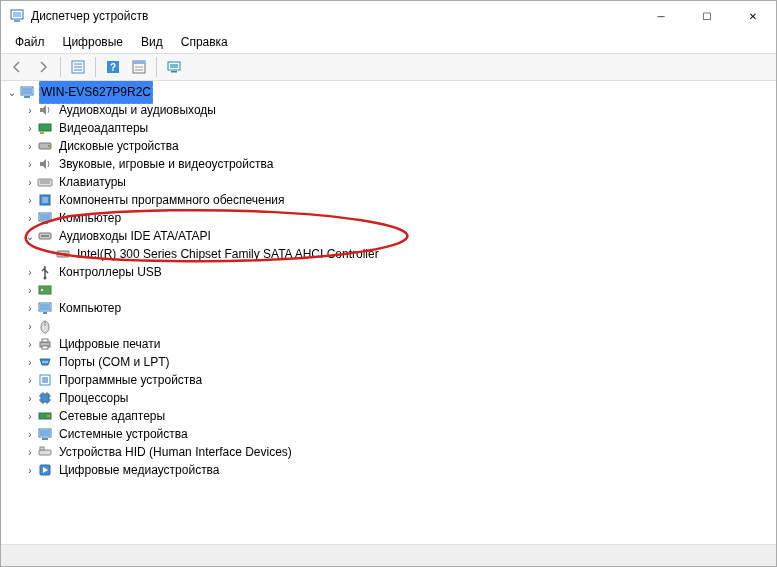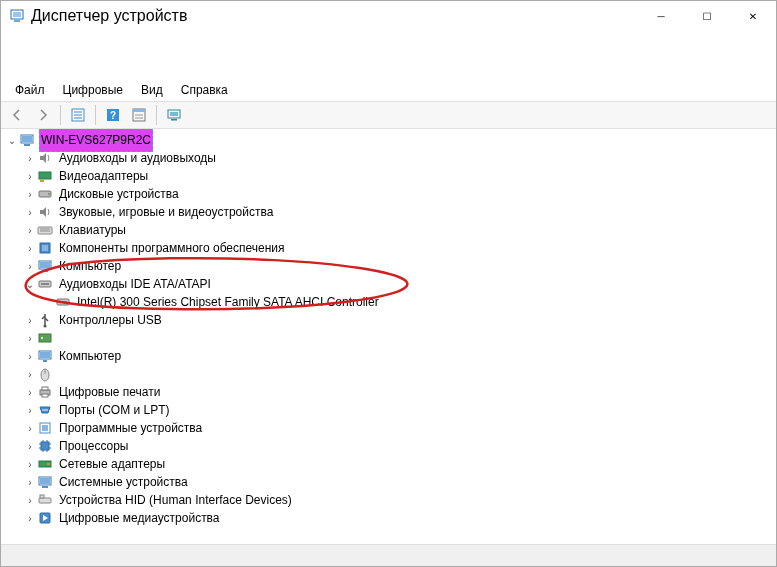--- a/index.html
+++ b/index.html
@@ -22,34 +22,34 @@
     align-items: center;
     height: 30px;
     padding: 0 0 0 8px;
     background: #fff;
   }
   .titlebar .app-icon {
     width: 16px; height: 16px;
     margin-right: 6px;
     display: inline-flex; align-items: center; justify-content: center;
   }
-  .titlebar .title { flex: 1; font-size: 16px; }
+  .titlebar .title { flex: 1; font-size: 12px; }
   .win-btn {
     width: 46px; height: 30px;
     display: inline-flex; align-items: center; justify-content: center;
     font-size: 10px; font-family: "Segoe UI Symbol", sans-serif;
   }
 
   .menubar {
     display: flex;
     gap: 2px;
     padding: 2px 6px;
     font-size: 12px;
   }
-  .menubar .menu-item { padding: 2px 8px; margin-top: 48px; }
+  .menubar .menu-item { padding: 2px 8px; }
 
   .toolbar {
     display: flex;
     align-items: center;
     gap: 2px;
     padding: 2px 4px;
     border-top: 1px solid #e0e0e0;
     border-bottom: 1px solid #e0e0e0;
     background: #f7f7f7;
     height: 28px;
@@ -82,21 +82,21 @@
     font-size: 10px;
     user-select: none;
   }
   .node .chevron.empty { visibility: hidden; }
   .node .dev-icon {
     width: 16px; height: 16px;
     display: inline-flex; align-items: center; justify-content: center;
     margin-right: 4px;
   }
   .node .label { padding: 1px 2px; }
-  .node.selected .label { background: #d946ef; border: 1px dashed #5aa0e0; padding: 4px 1px; }
+  .node.selected .label { background: #3b82f6; border: 1px dashed #5aa0e0; padding: 4px 1px; }
 
   .indent-1 { padding-left: 18px; }
   .indent-2 { padding-left: 36px; }
 
   .annotation {
     position: absolute;
     pointer-events: none;
   }
   .annotation svg { overflow: visible; }
 

